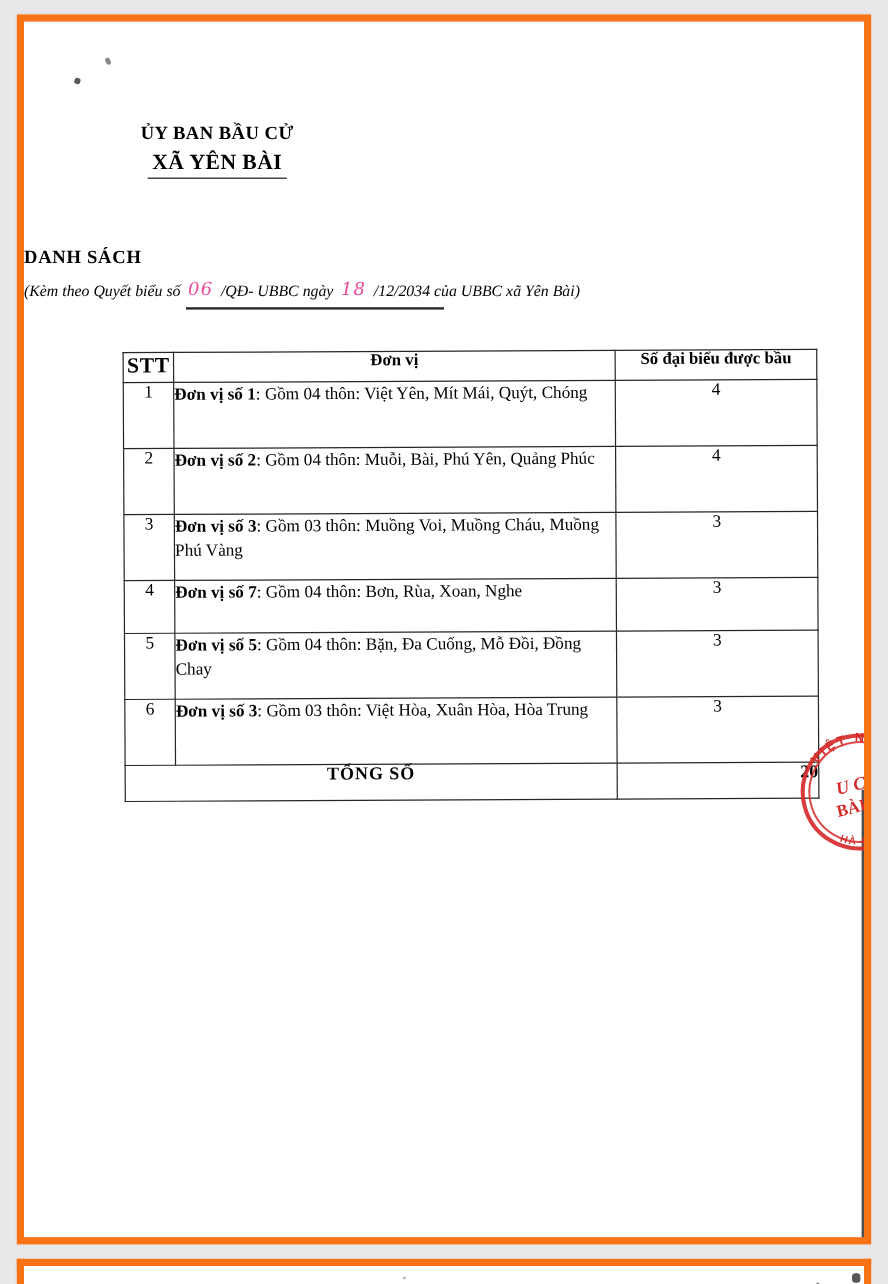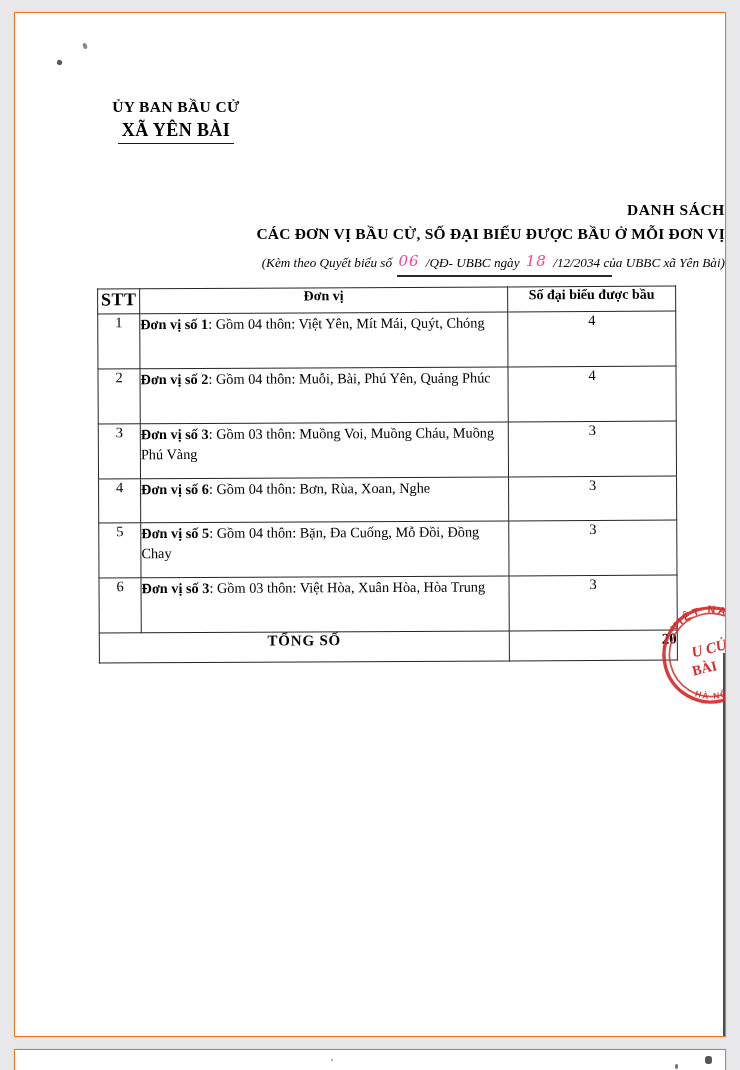--- a/index.html
+++ b/index.html
@@ -15,21 +15,21 @@
     font-family: "Liberation Serif", "DejaVu Serif", serif;
     position: relative;
   }
 
   
   .page {
     position: absolute;
     left: 14px;
     width: 712px;
     background: #ffffff;
-    border: 1px solid #f97316;
+    border: 6px solid #f97316;
     box-shadow: 0 0 2px rgba(0,0,0,0.10);
   }
   #page-1 { top: 12px; height: 1025px; }
   #page-2 { top: 1049px; height: 60px; border-bottom: none; }
 
   .sheet-inner {
     position: relative;
     width: 100%;
     height: 100%;
     overflow: hidden;
@@ -97,21 +97,21 @@
   }
   .lh-right .lh-line-1 { font-size: 15.5px; }
   .lh-right .lh-line-2 { font-size: 15px; margin-top: 2px; }
 
   
   .title-block {
     position: absolute;
     top: 185px;
     left: 0;
     width: 100%;
-    text-align: right;
+    text-align: left;
   }
   .doc-title {
     font-weight: bold;
     font-size: 15.5px;
     letter-spacing: .6px;
     line-height: 1.5;
   }
   .doc-subtitle {
     font-weight: bold;
     font-size: 15.5px;
@@ -249,21 +249,20 @@
 
     <div class="letterhead">
       <div class="lh-left">
         <div class="lh-line-1">ỦY BAN BẦU CỬ</div>
         <div class="lh-line-2">XÃ YÊN BÀI</div>
       </div>
     </div>
 
     <div class="title-block">
       <div class="doc-title">DANH SÁCH</div>
-      <div class="doc-subtitle">CÁC ĐƠN VỊ BẦU CỬ, SỐ ĐẠI BIỂU ĐƯỢC BẦU Ở MỖI ĐƠN VỊ</div>
       <div class="doc-ref">
         <span>(Kèm theo Quyết biểu số</span>
         <span class="handwrite">06</span>
         <span>/QĐ- UBBC  ngày</span>
         <span class="handwrite">18</span>
         <span>/12/2034 của UBBC  xã Yên Bài)</span>
         <span class="ref-underline"></span>
       </div>
     </div>
 
@@ -299,21 +298,21 @@
           <tr class="r-tall">
             <td class="td-stt">3</td>
             <td class="td-unit">
               <b>Đơn vị số 3</b><span>: Gồm 03 thôn: Muồng Voi, Muồng Cháu, Muồng Phú Vàng</span>
             </td>
             <td class="td-num">3</td>
           </tr>
           <tr class="r-short">
             <td class="td-stt">4</td>
             <td class="td-unit">
-              <b>Đơn vị số 6</b><span>: Gồm 04 thôn: Bơn, Rùa, Xoan, Nghe</span>
+              <b>Đơn vị số 7</b><span>: Gồm 04 thôn: Bơn, Rùa, Xoan, Nghe</span>
             </td>
             <td class="td-num">3</td>
           </tr>
           <tr class="r-tall">
             <td class="td-stt">5</td>
             <td class="td-unit">
               <b>Đơn vị số 5</b><span>: Gồm 04 thôn: Bặn, Đa Cuống, Mỗ Đồi, Đồng Chay</span>
             </td>
             <td class="td-num">3</td>
           </tr>

